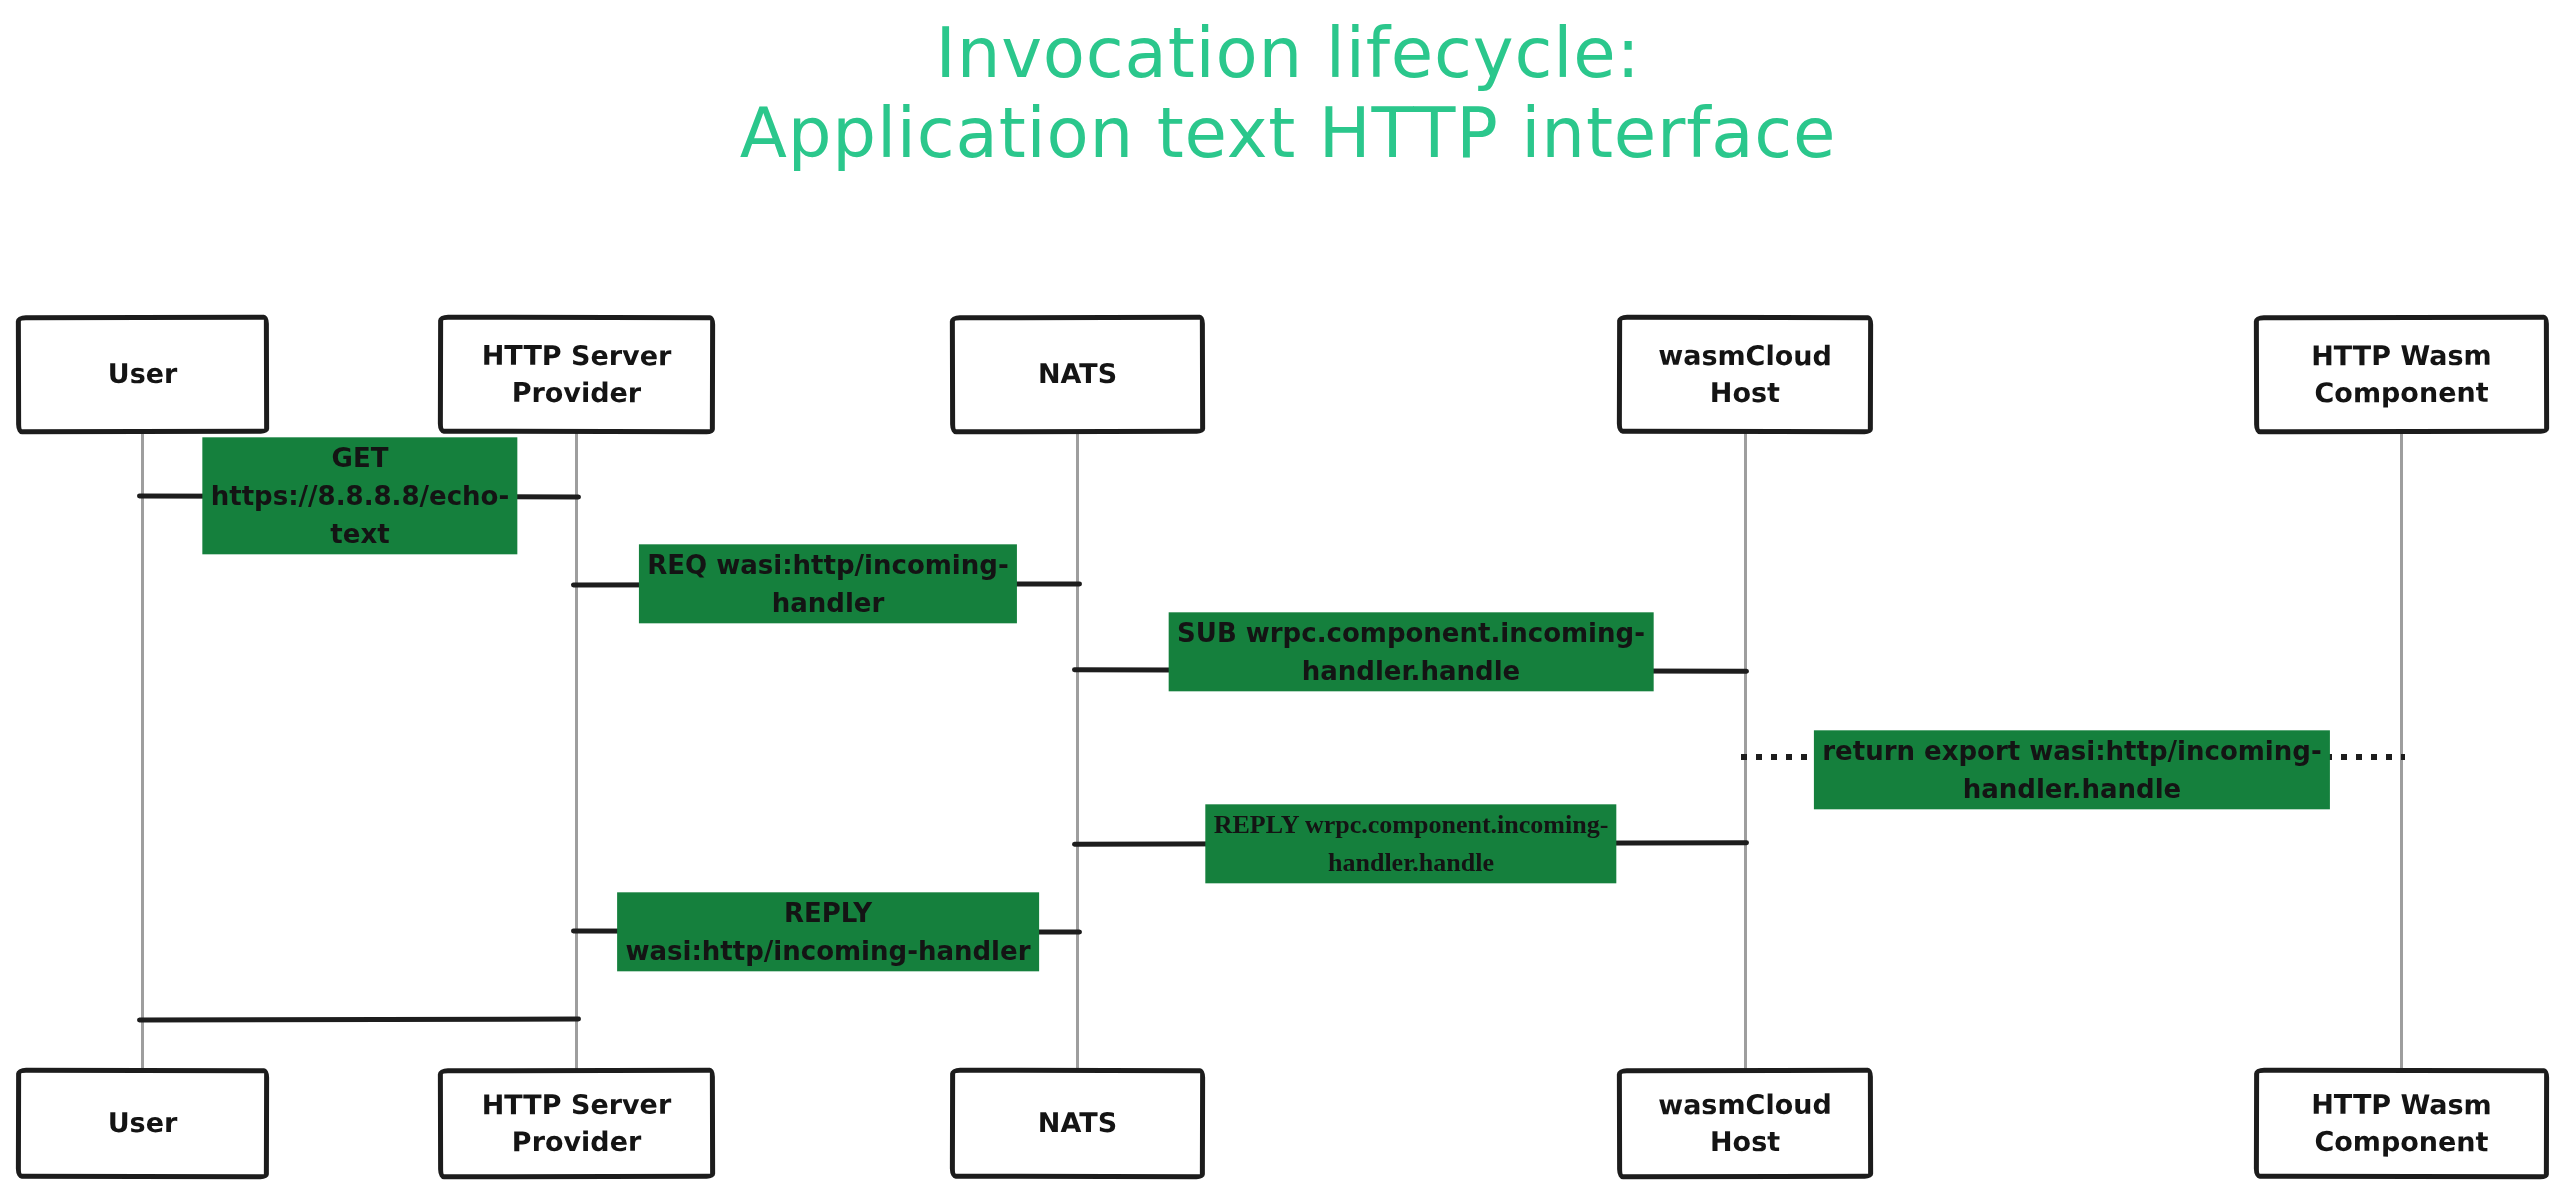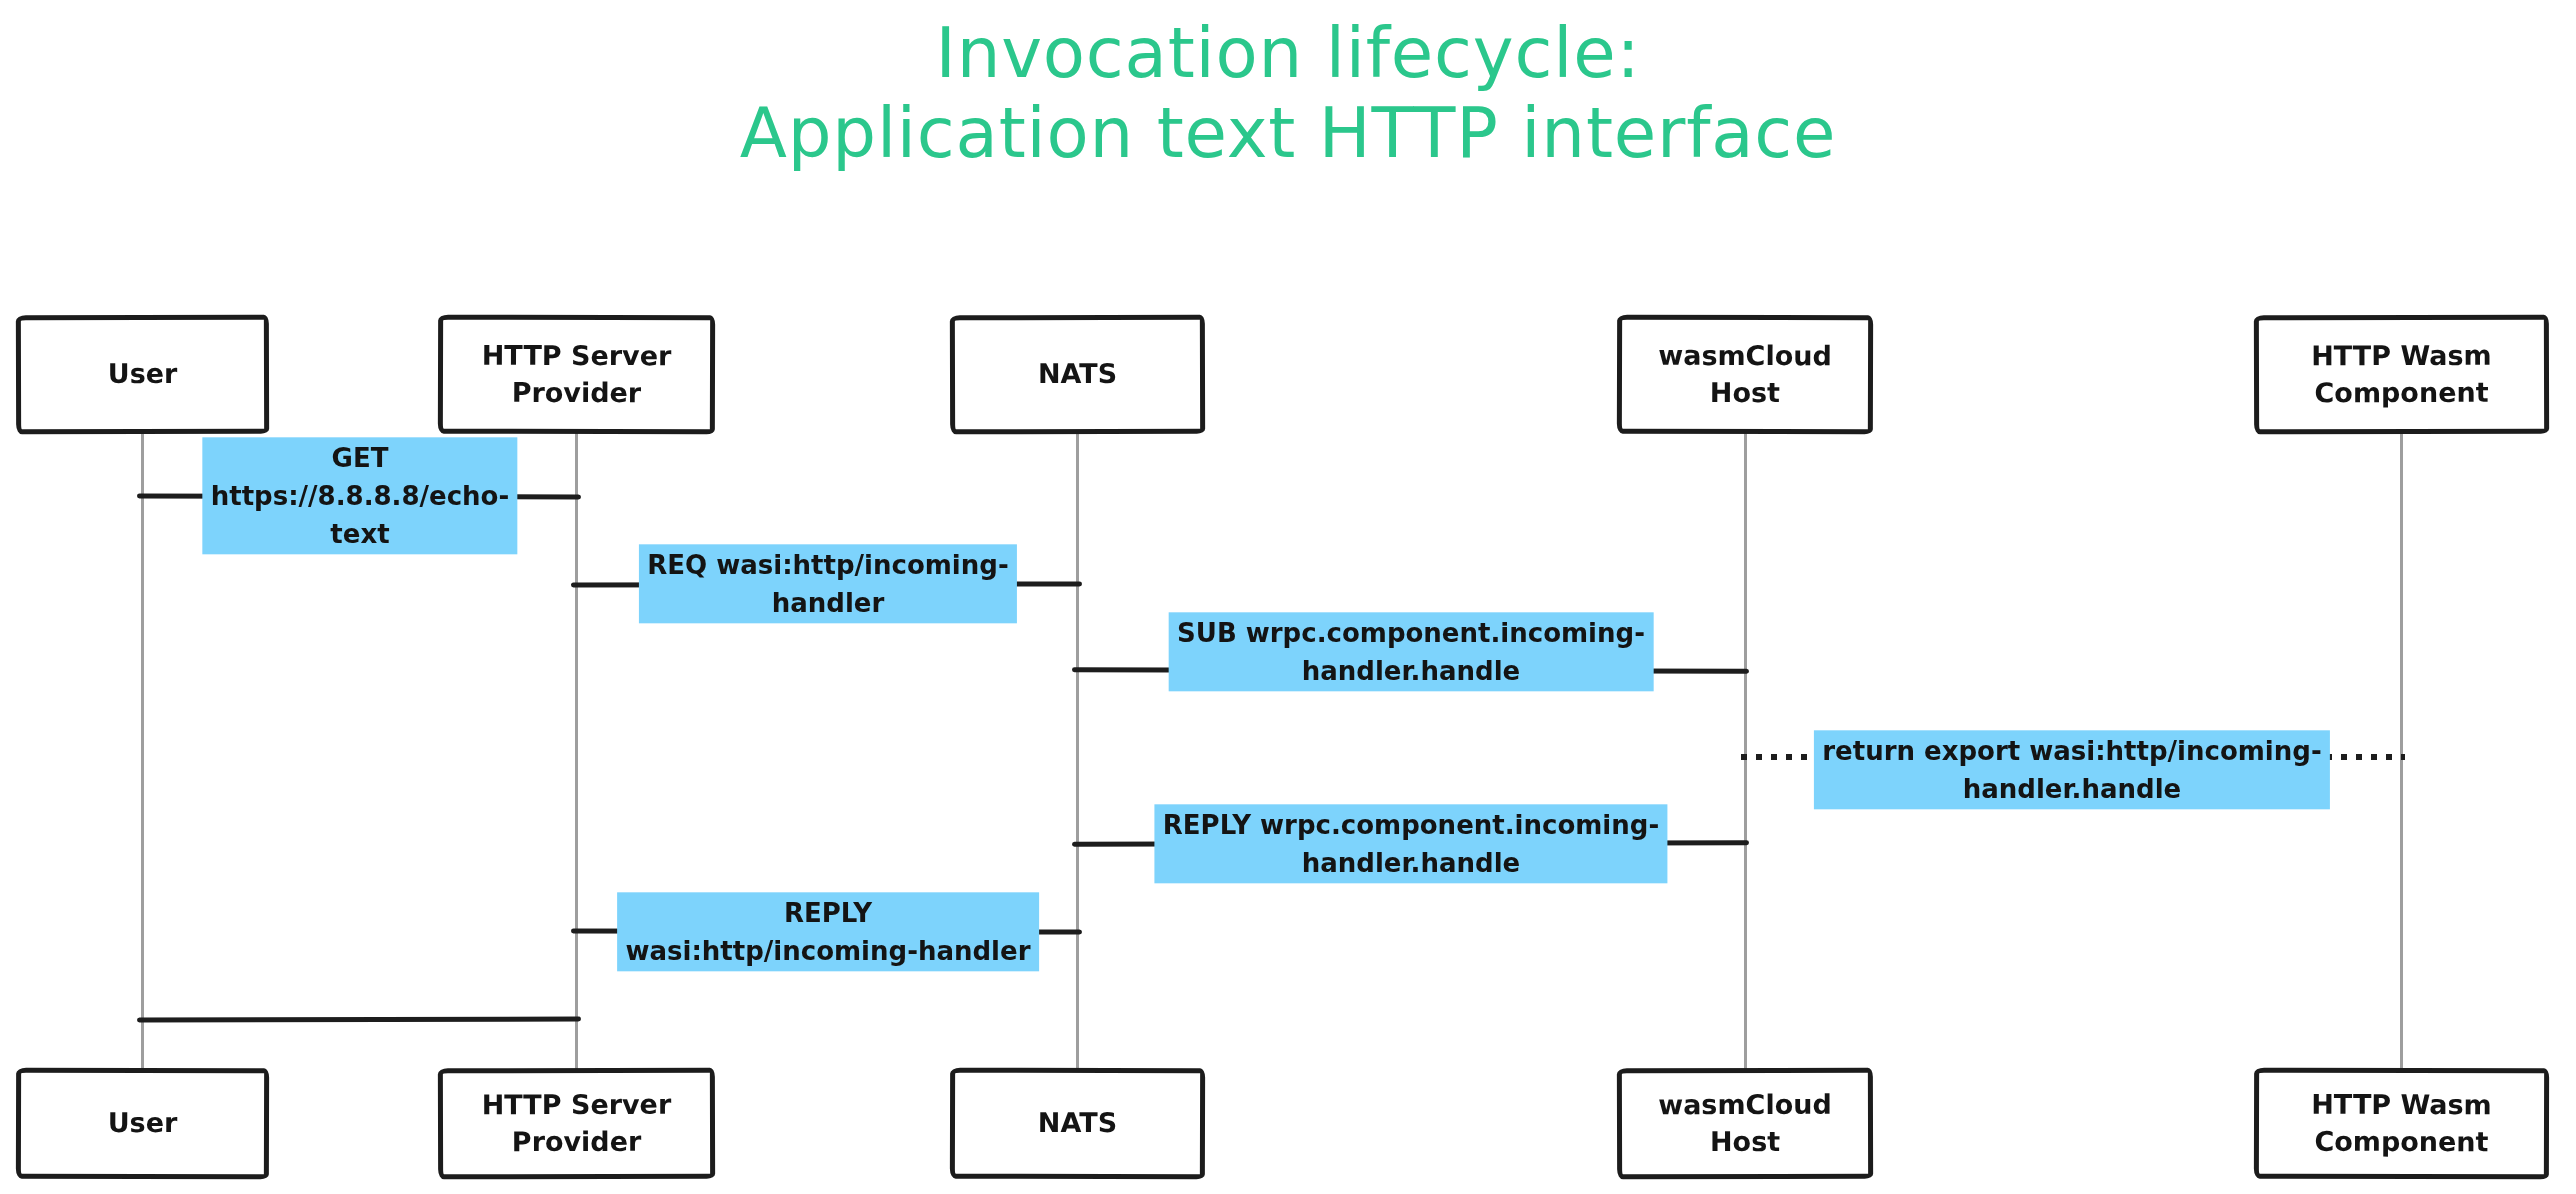--- a/index.html
+++ b/index.html
@@ -77,21 +77,21 @@
     background: none;
     height: 5.9px;
     border-radius: 0;
     background-image: repeating-linear-gradient(to right, #1d1d1d 0px, #1d1d1d 5.9px, transparent 5.9px, transparent 15px);
   }
 
   
   .mlabel {
     position: absolute;
     transform: translate(-50%, -50%);
-    background: #7dd3fc;
+    background: #15803d;
     padding: 1.7px 8.4px;
     text-align: center;
     font-size: 26px;
     font-weight: 600;
     line-height: 38px;
     color: #141414;
     white-space: nowrap;
     z-index: 3;
   }
 </style>
@@ -162,21 +162,21 @@
     <div>handler.handle</div>
   </div>
 
   <div class="mline dotted" style="left:1741px;top:754px;width:664px;"></div>
   <div class="mlabel" style="left:2072px;top:757px;margin-top:13px;">
     <div>return export wasi:http/incoming-</div>
     <div>handler.handle</div>
   </div>
 
   <div class="mline r2" style="left:1072px;top:841px;width:677px;"></div>
-  <div class="mlabel" style="left:1411px;top:844px;">
+  <div class="mlabel" style="left:1411px;top:844px;font-family:Liberation Serif, serif;">
     <div>REPLY wrpc.component.incoming-</div>
     <div>handler.handle</div>
   </div>
 
   <div class="mline r1" style="left:571px;top:929px;width:511px;"></div>
   <div class="mlabel" style="left:828px;top:932px;">
     <div>REPLY</div>
     <div>wasi:http/incoming-handler</div>
   </div>
 

